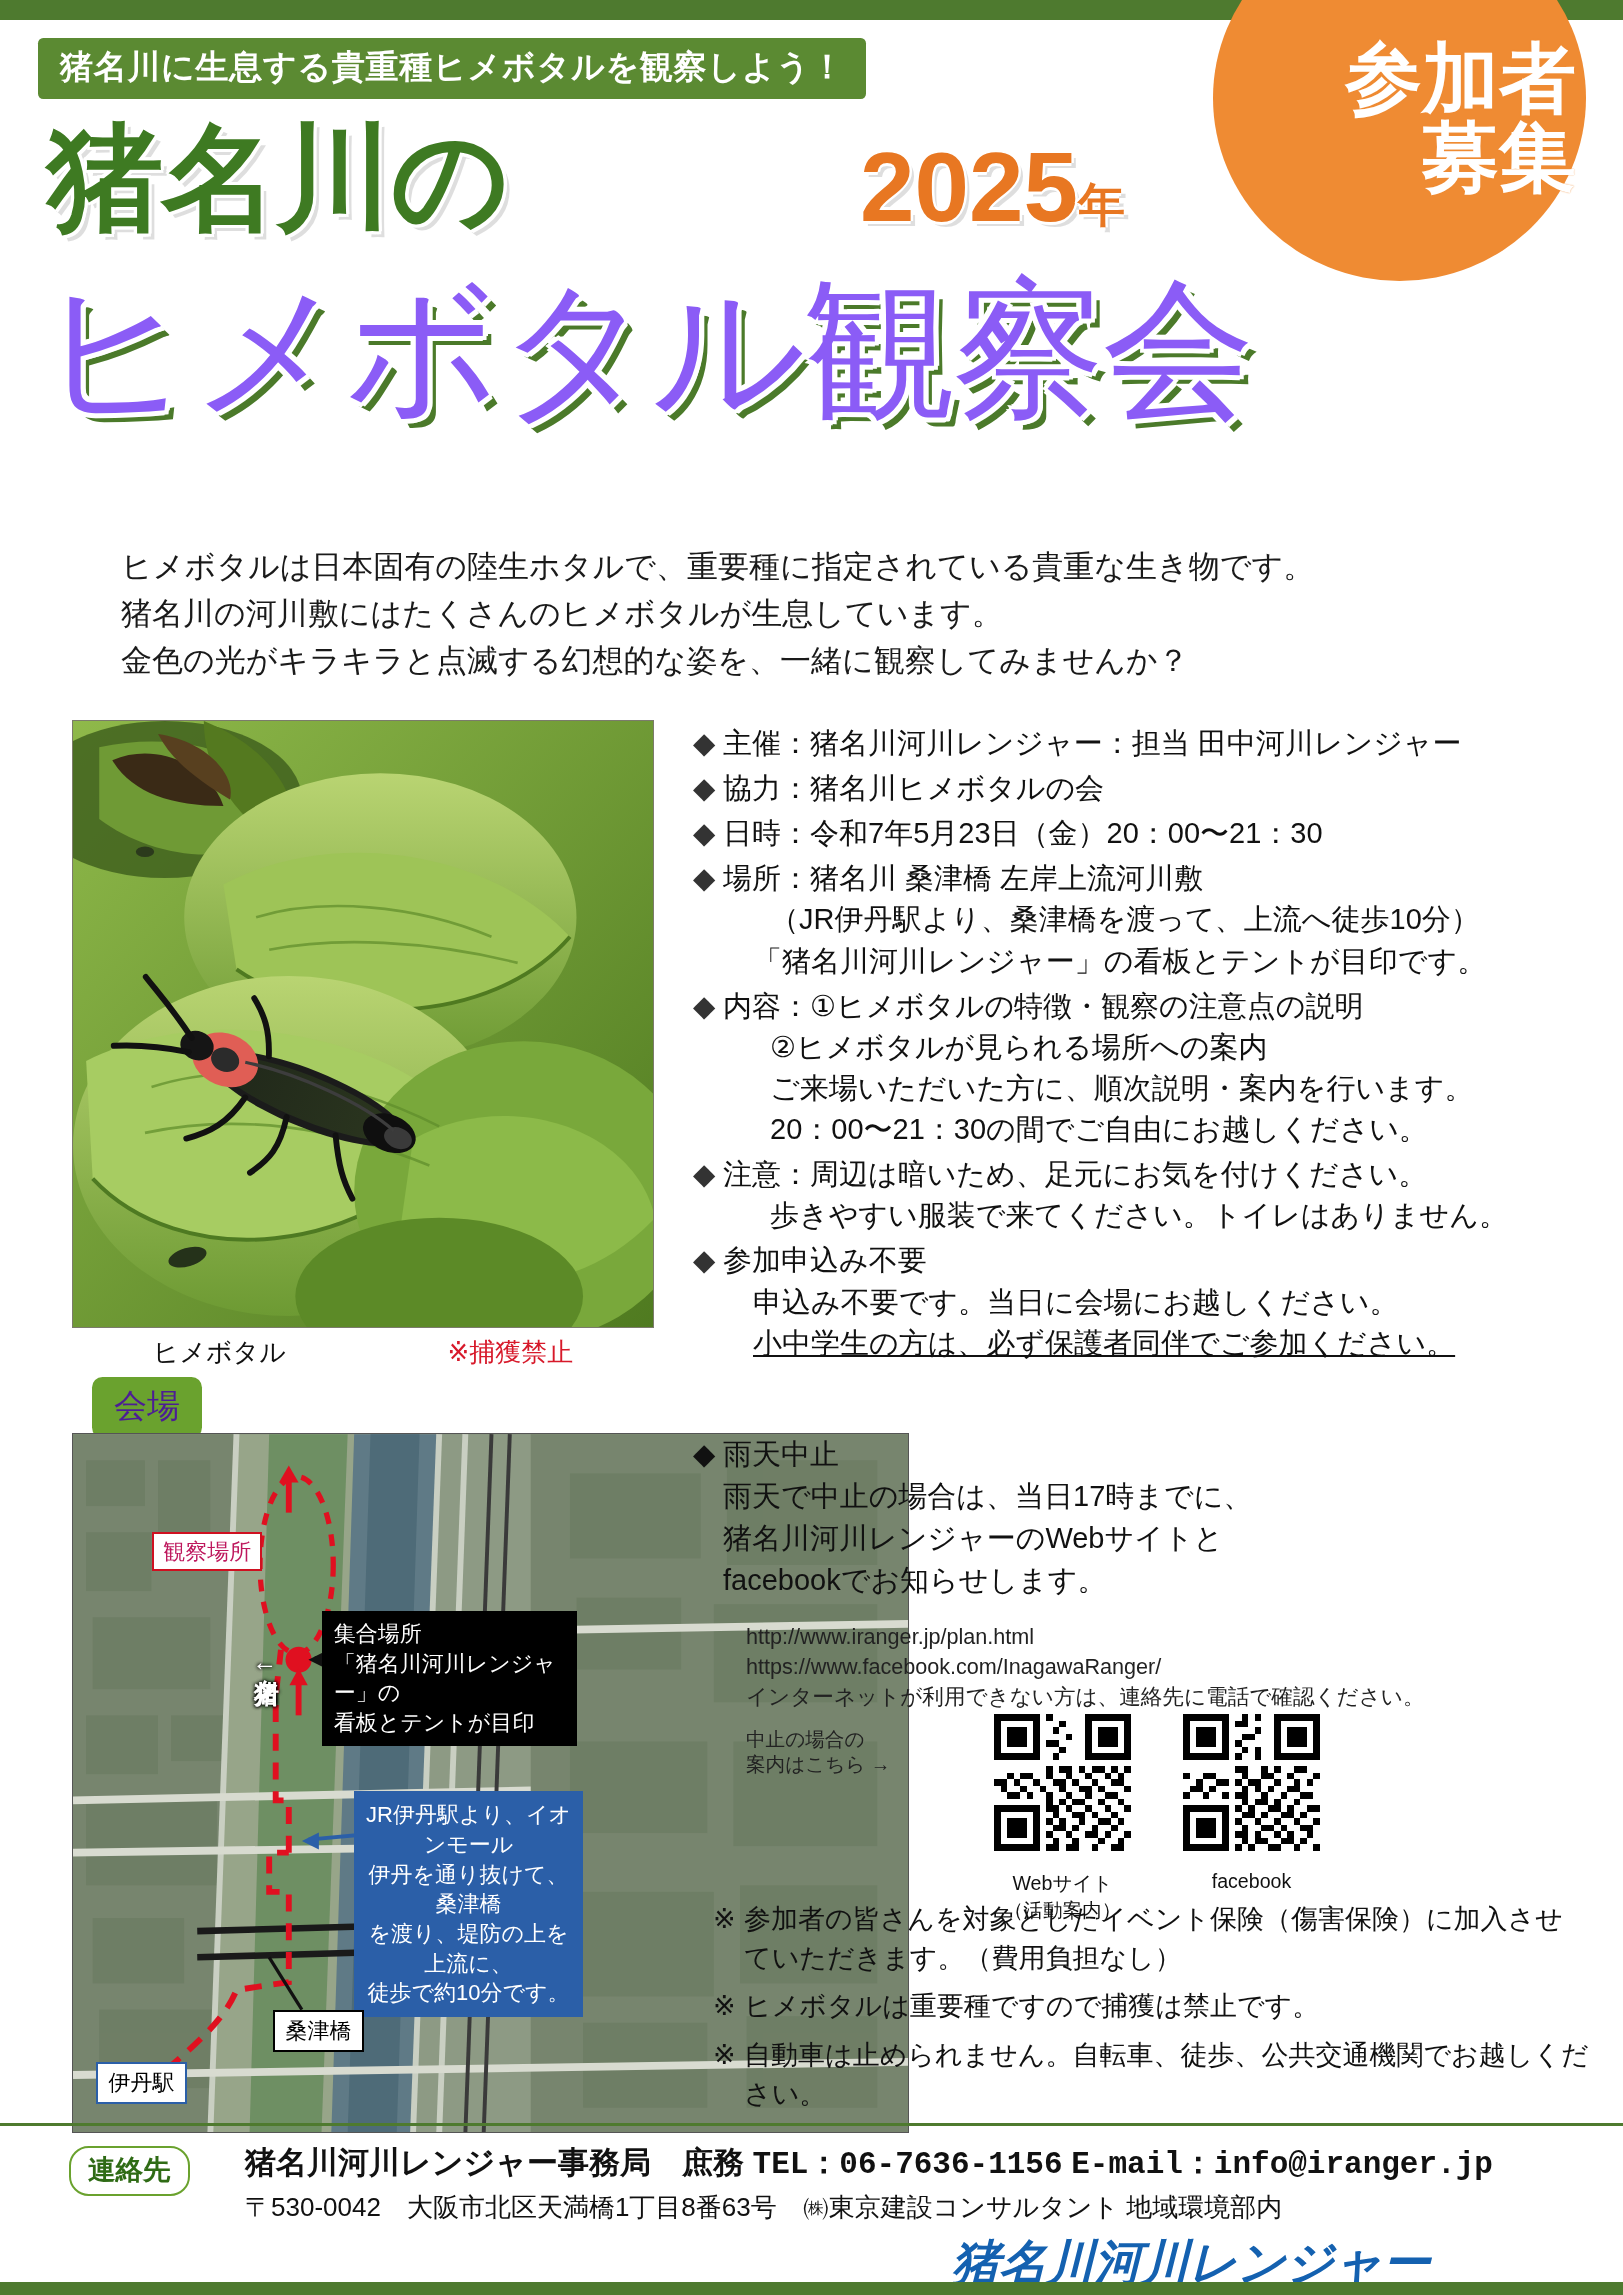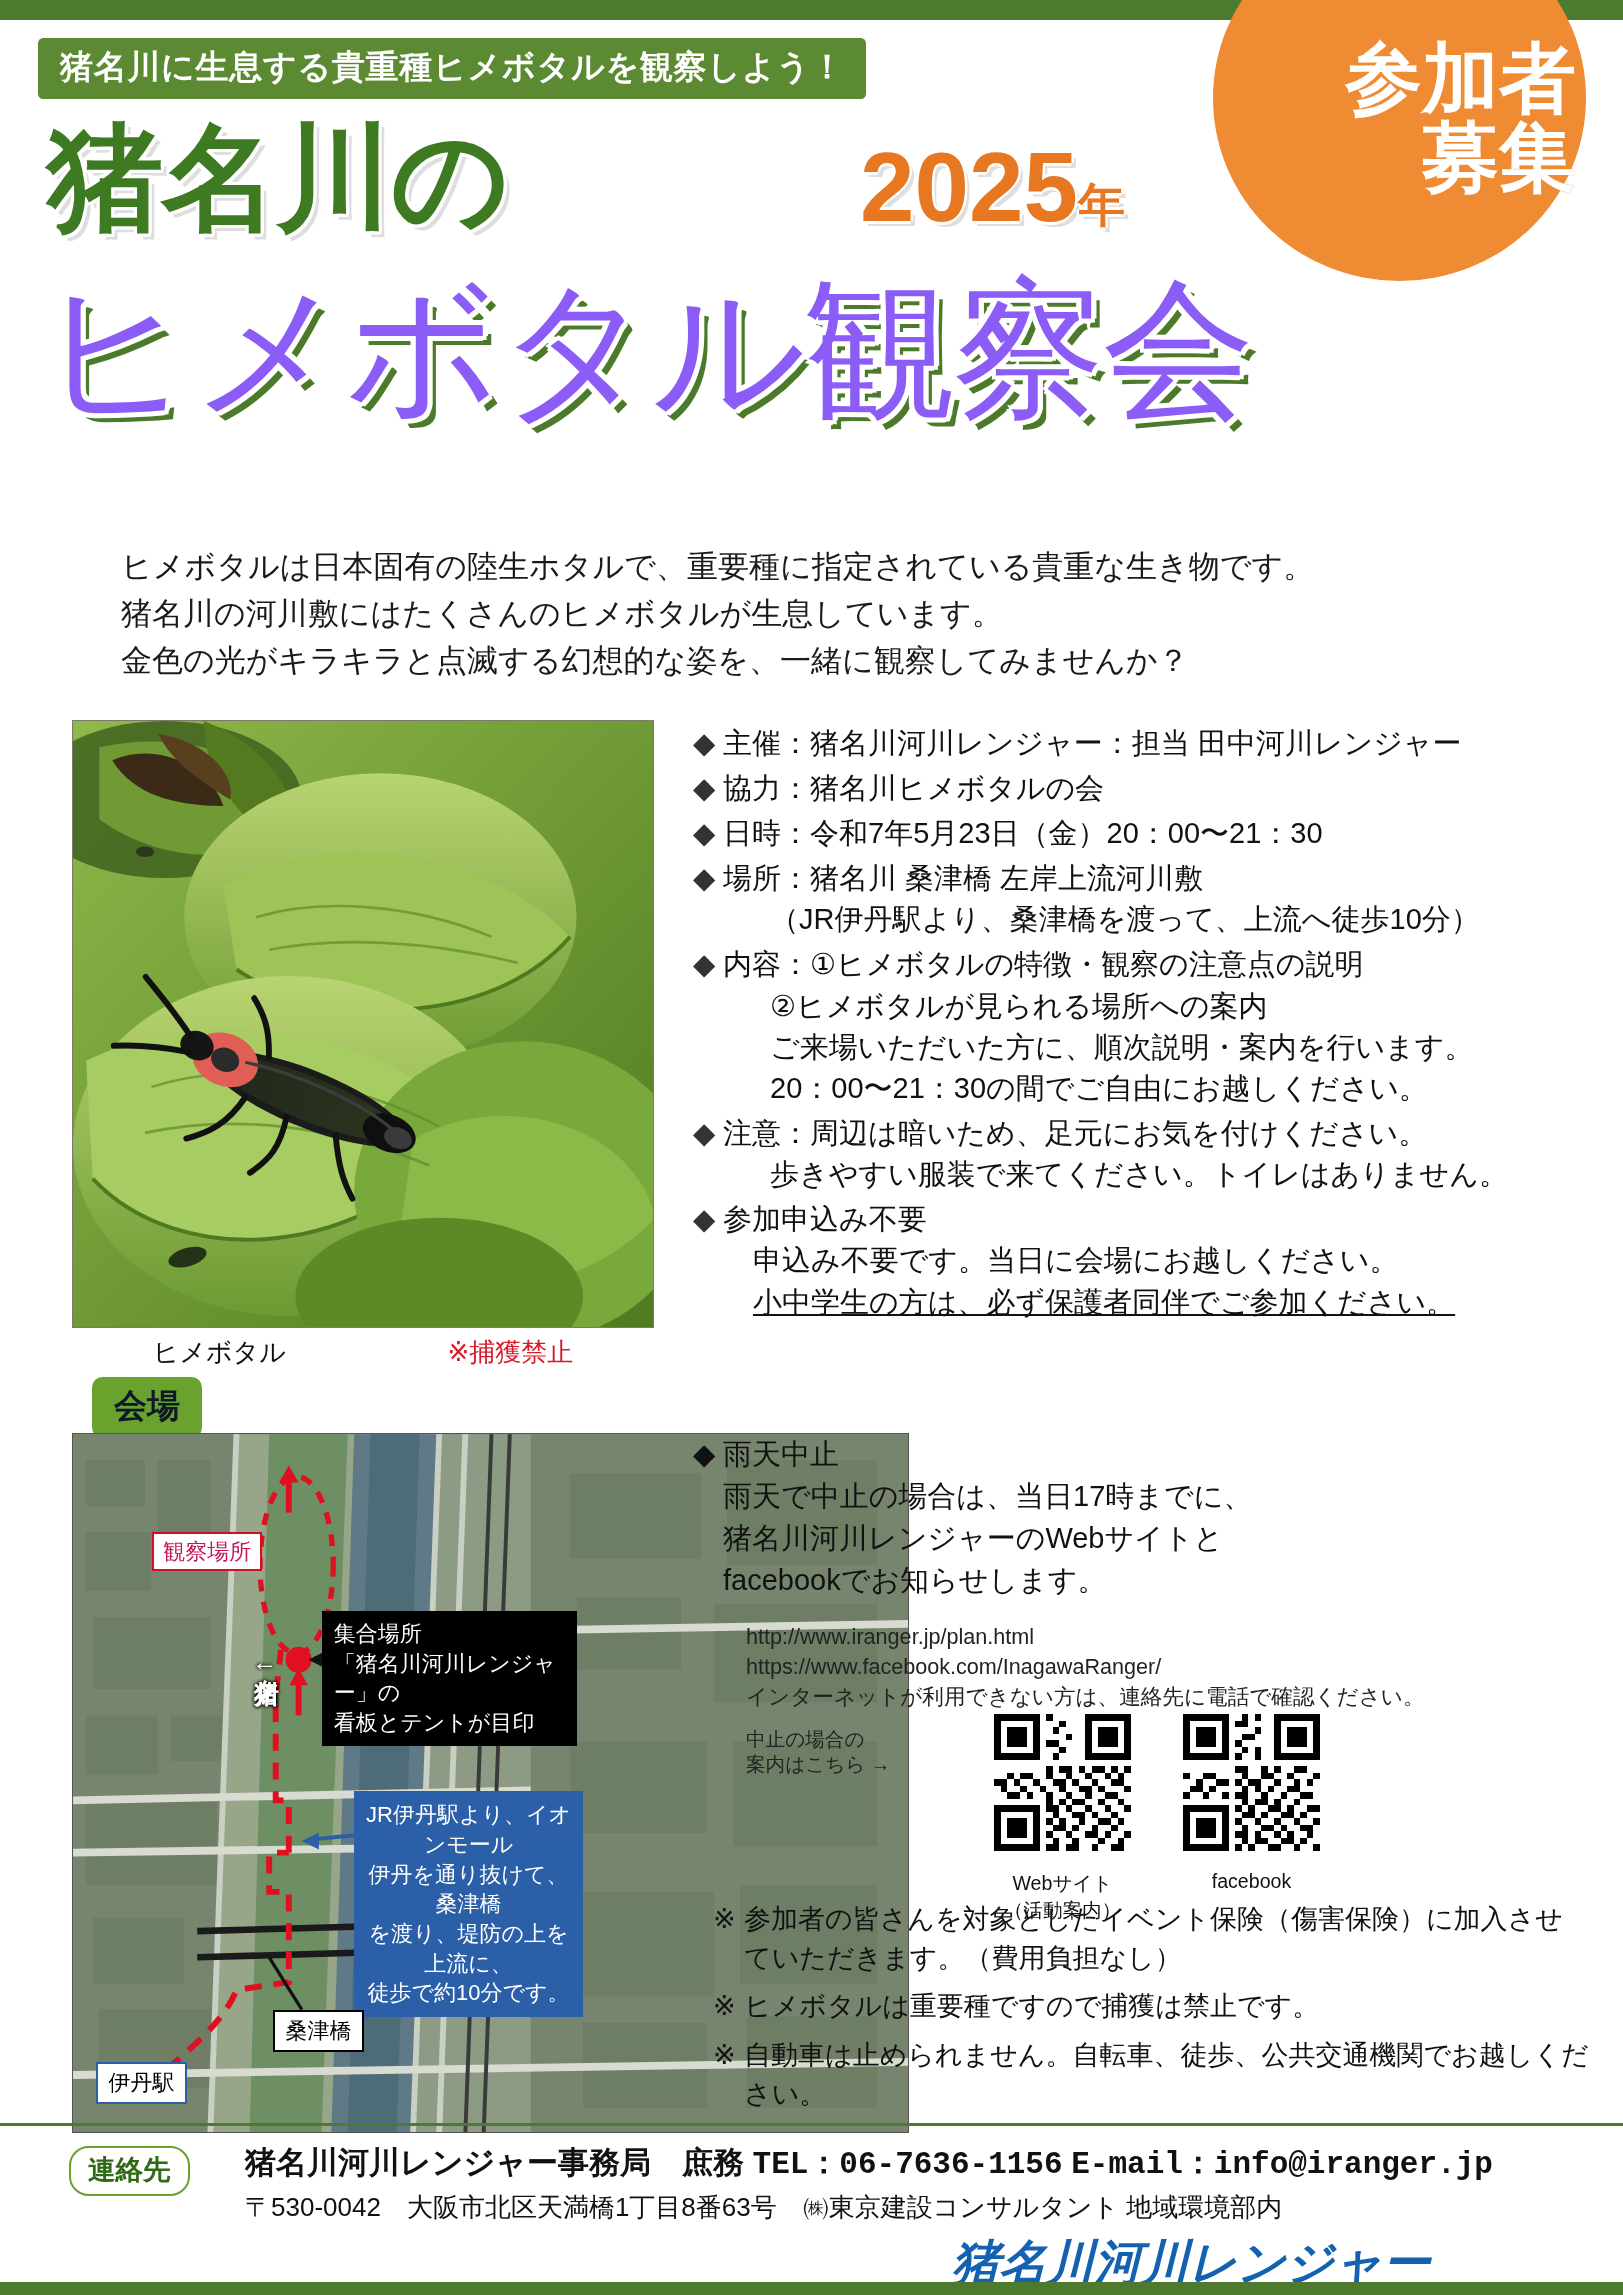--- a/index.html
+++ b/index.html
@@ -97,21 +97,21 @@
   .photo-caption {
     position:absolute; left:72px; top:1335px; width:582px;
     display:flex; justify-content:space-around; align-items:center;
     font-size:26px;
   }
   .cap-red { color:#d7192a; }
 
   
   .venue-tag {
     position:absolute; left:92px; top:1377px;
-    background:#6aa22e; color:#0f172a; font-size:33px; font-weight:bold;
+    background:#6aa22e; color:#4c1d95; font-size:33px; font-weight:normal;
     padding:6.5px 22px 9.2px; border-radius:10.5px;
   }
 
   
   .map {
     position:absolute; left:72px; top:1433px;
     width:837px; height:700px;
     border:0.7px solid #555;
     overflow:hidden;
     background:#7d8a79;
@@ -427,20 +427,21 @@
   <div class="row">
     <span class="dia">◆</span>
     <span class="body"><span>日時</span>：<span>令和7年5月23日（金）20：00〜21：30</span></span>
   </div>
 
   <div class="row">
     <span class="dia">◆</span>
     <span class="body">
       <span>場所</span>：<span>猪名川 桑津橋 左岸上流河川敷</span>
       <span class="indent1">（JR伊丹駅より、桑津橋を渡って、上流へ徒歩10分）</span>
+      <span class="indent2">「猪名川河川レンジャー」の看板とテントが目印です。</span>
     </span>
   </div>
 
   <div class="row">
     <span class="dia">◆</span>
     <span class="body">
       <span>内容</span>：<span>①ヒメボタルの特徴・観察の注意点の説明</span>
       <span class="indent1">②ヒメボタルが見られる場所への案内</span>
       <span class="indent1">ご来場いただいた方に、順次説明・案内を行います。</span>
       <span class="indent1">20：00〜21：30の間でご自由にお越しください。</span>

